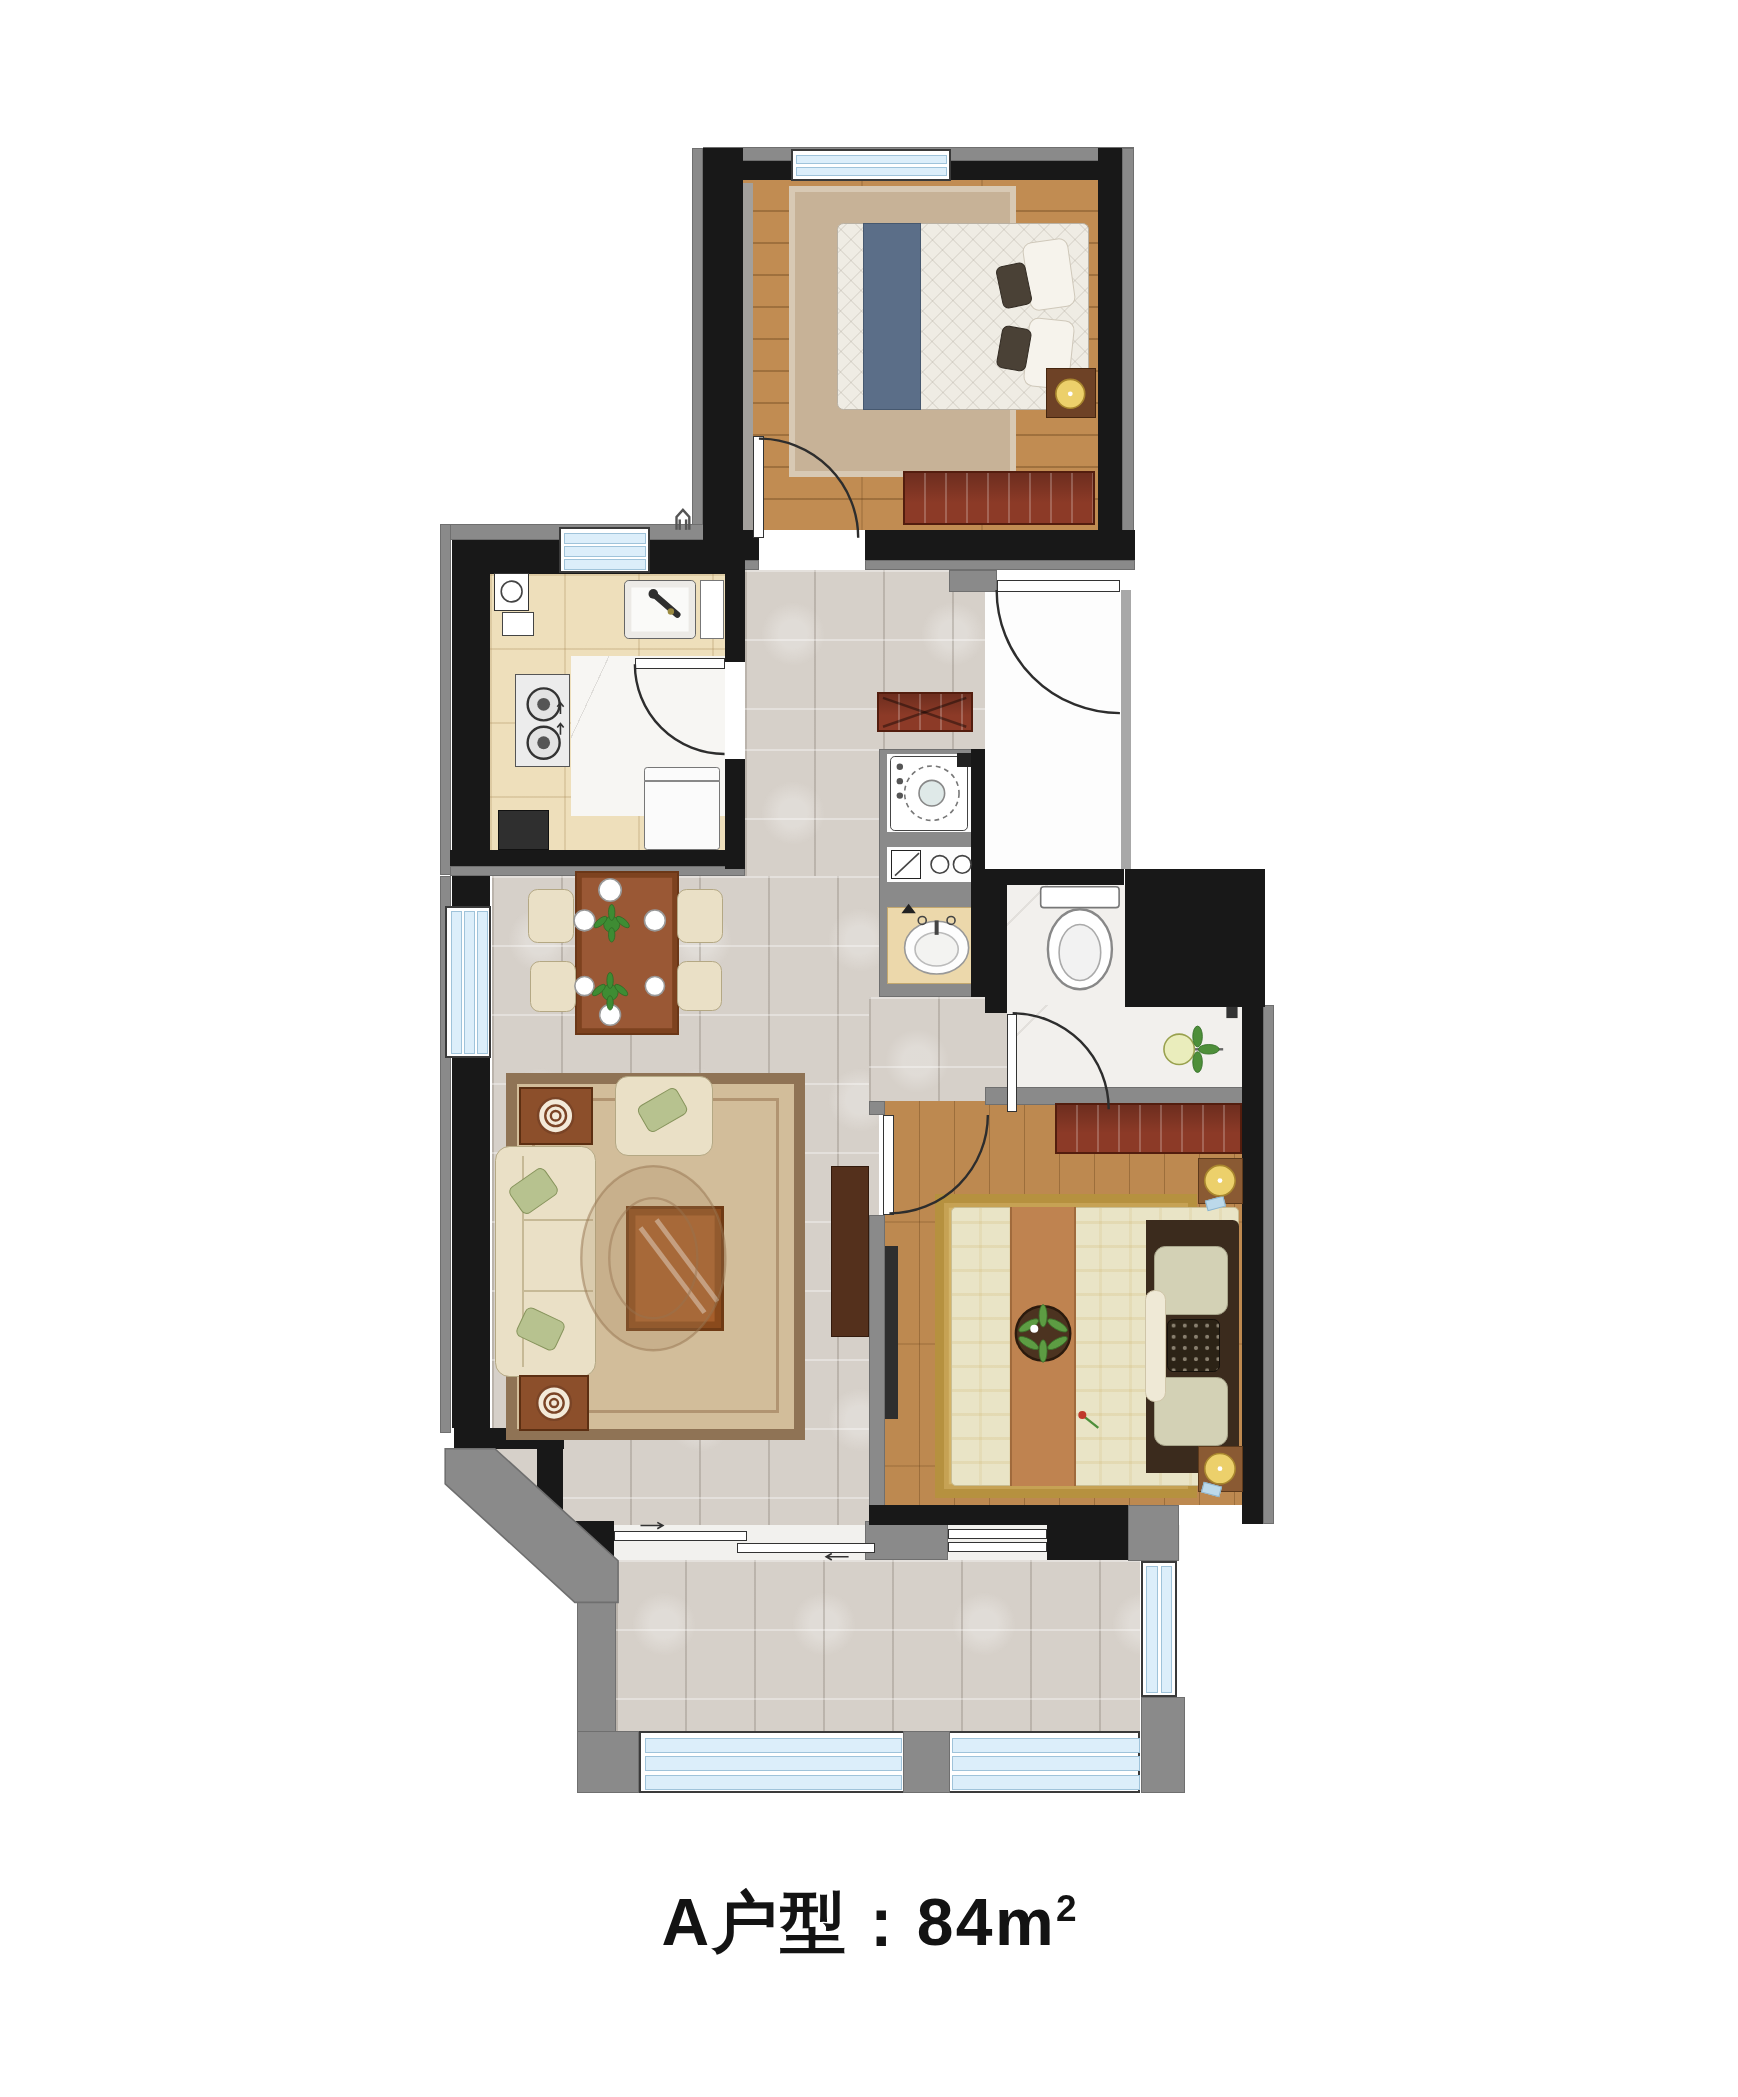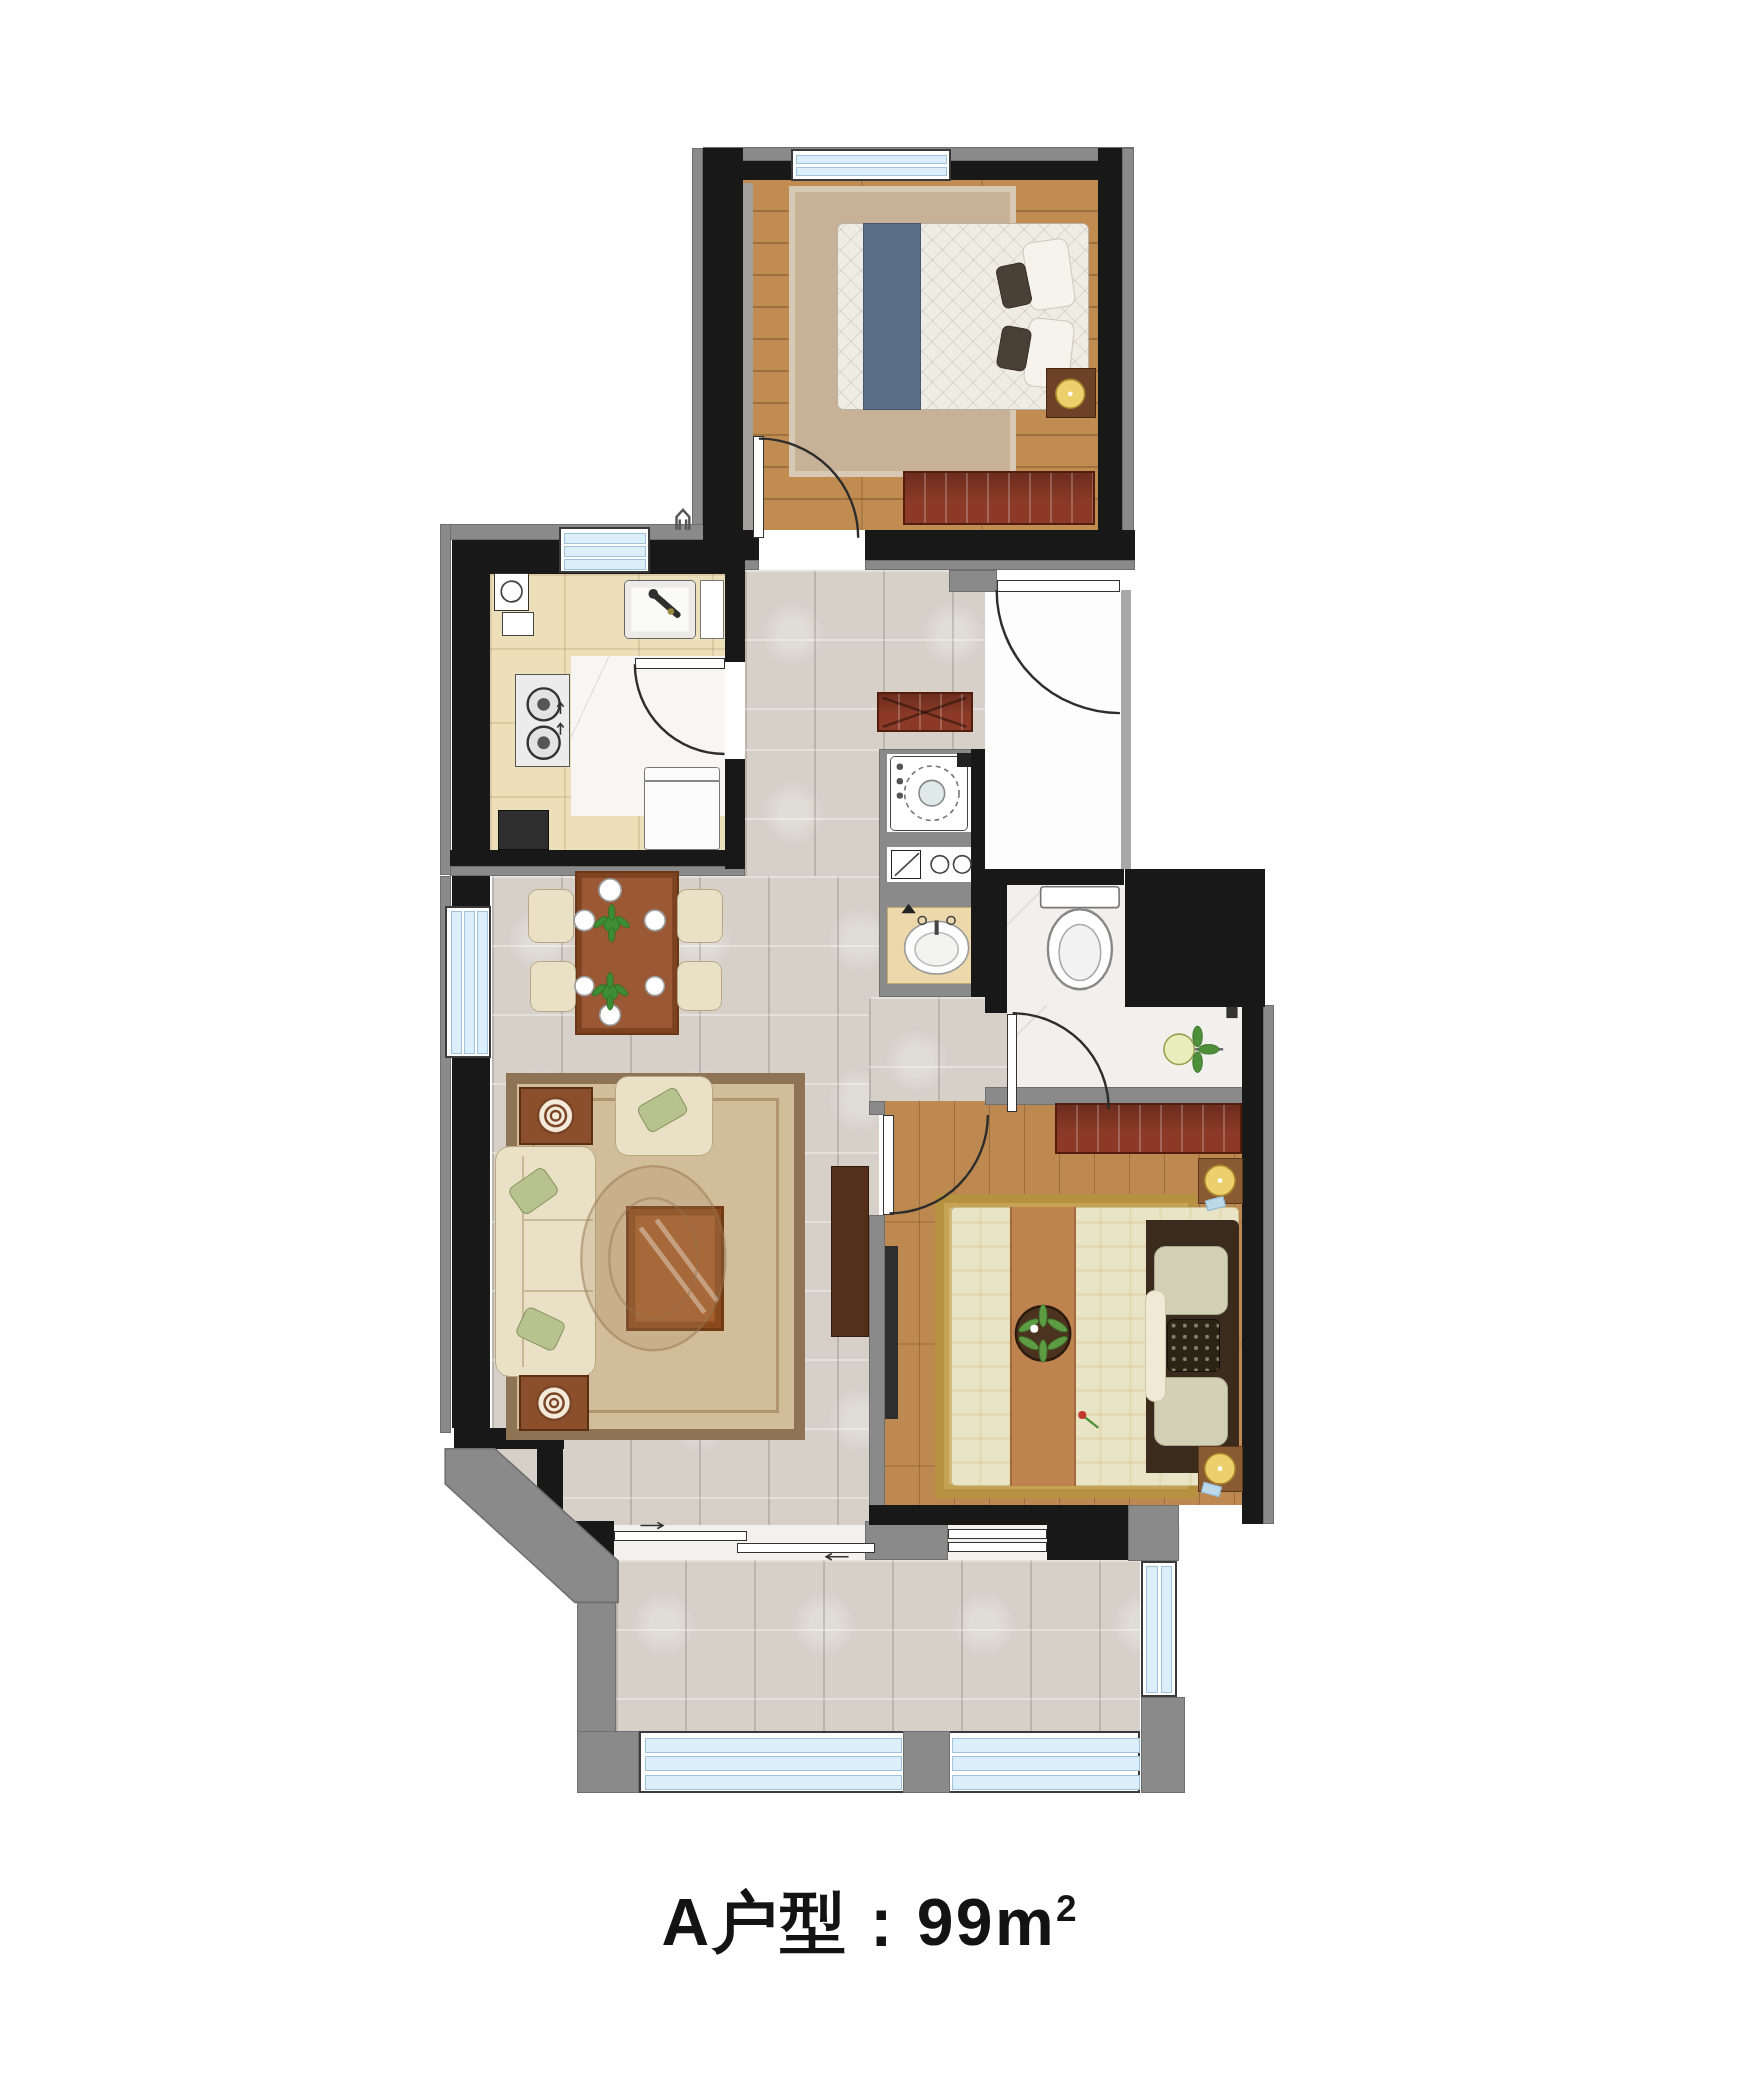--- a/index.html
+++ b/index.html
@@ -362,15 +362,15 @@
     </g>
 
     <g stroke="#333" stroke-width="2" fill="none">
       <path d="M800 1906 h28 m-7 -4 l7 4 l-7 4"></path>
       <path d="M1060 1945 h-28 m7 -4 l-7 4 l7 4"></path>
     </g>
   </svg>
 </div>
 
 <div class="caption">
-  <span>A户型：99m</span><span class="sup">2</span>
+  <span>A户型：84m</span><span class="sup">2</span>
 </div>
 
 
 </body></html>

